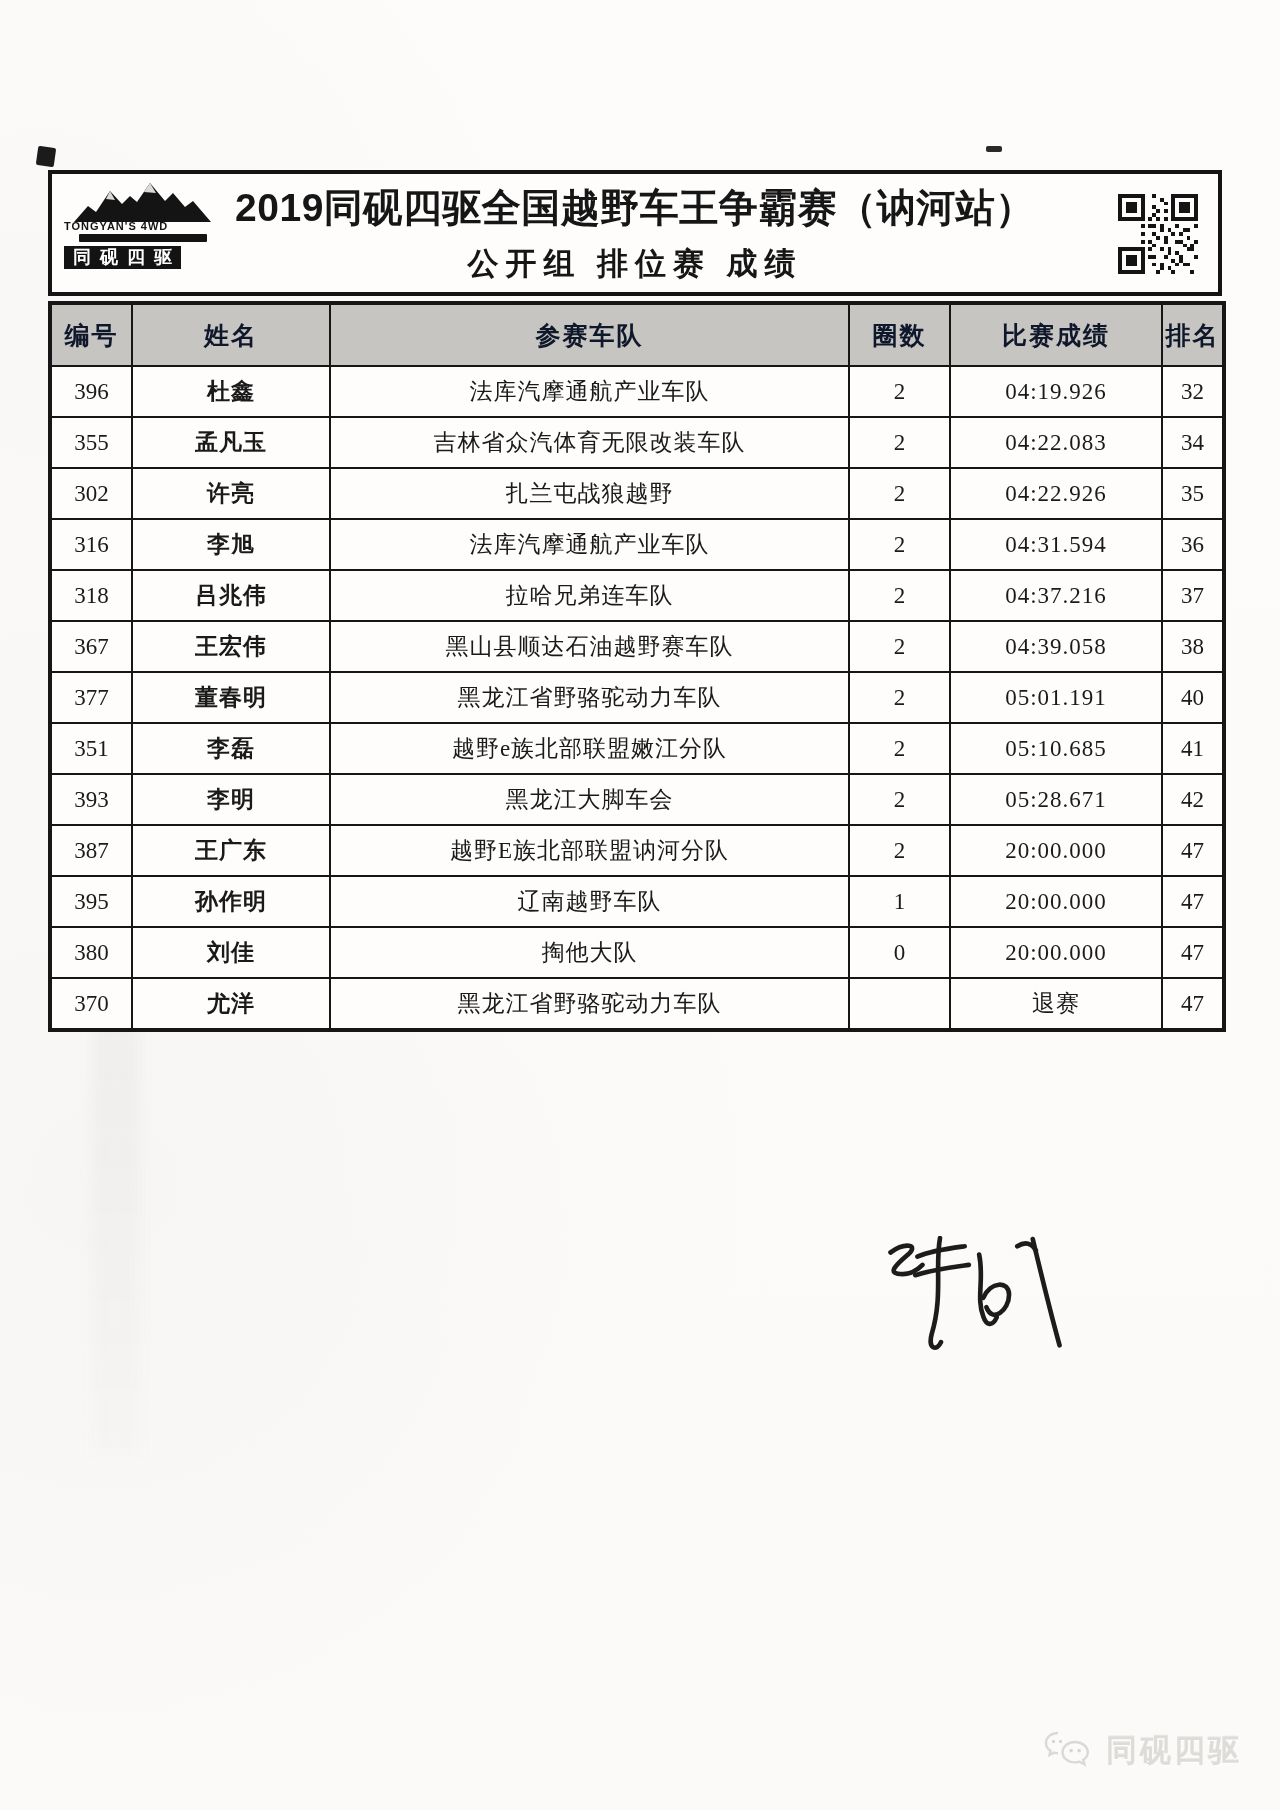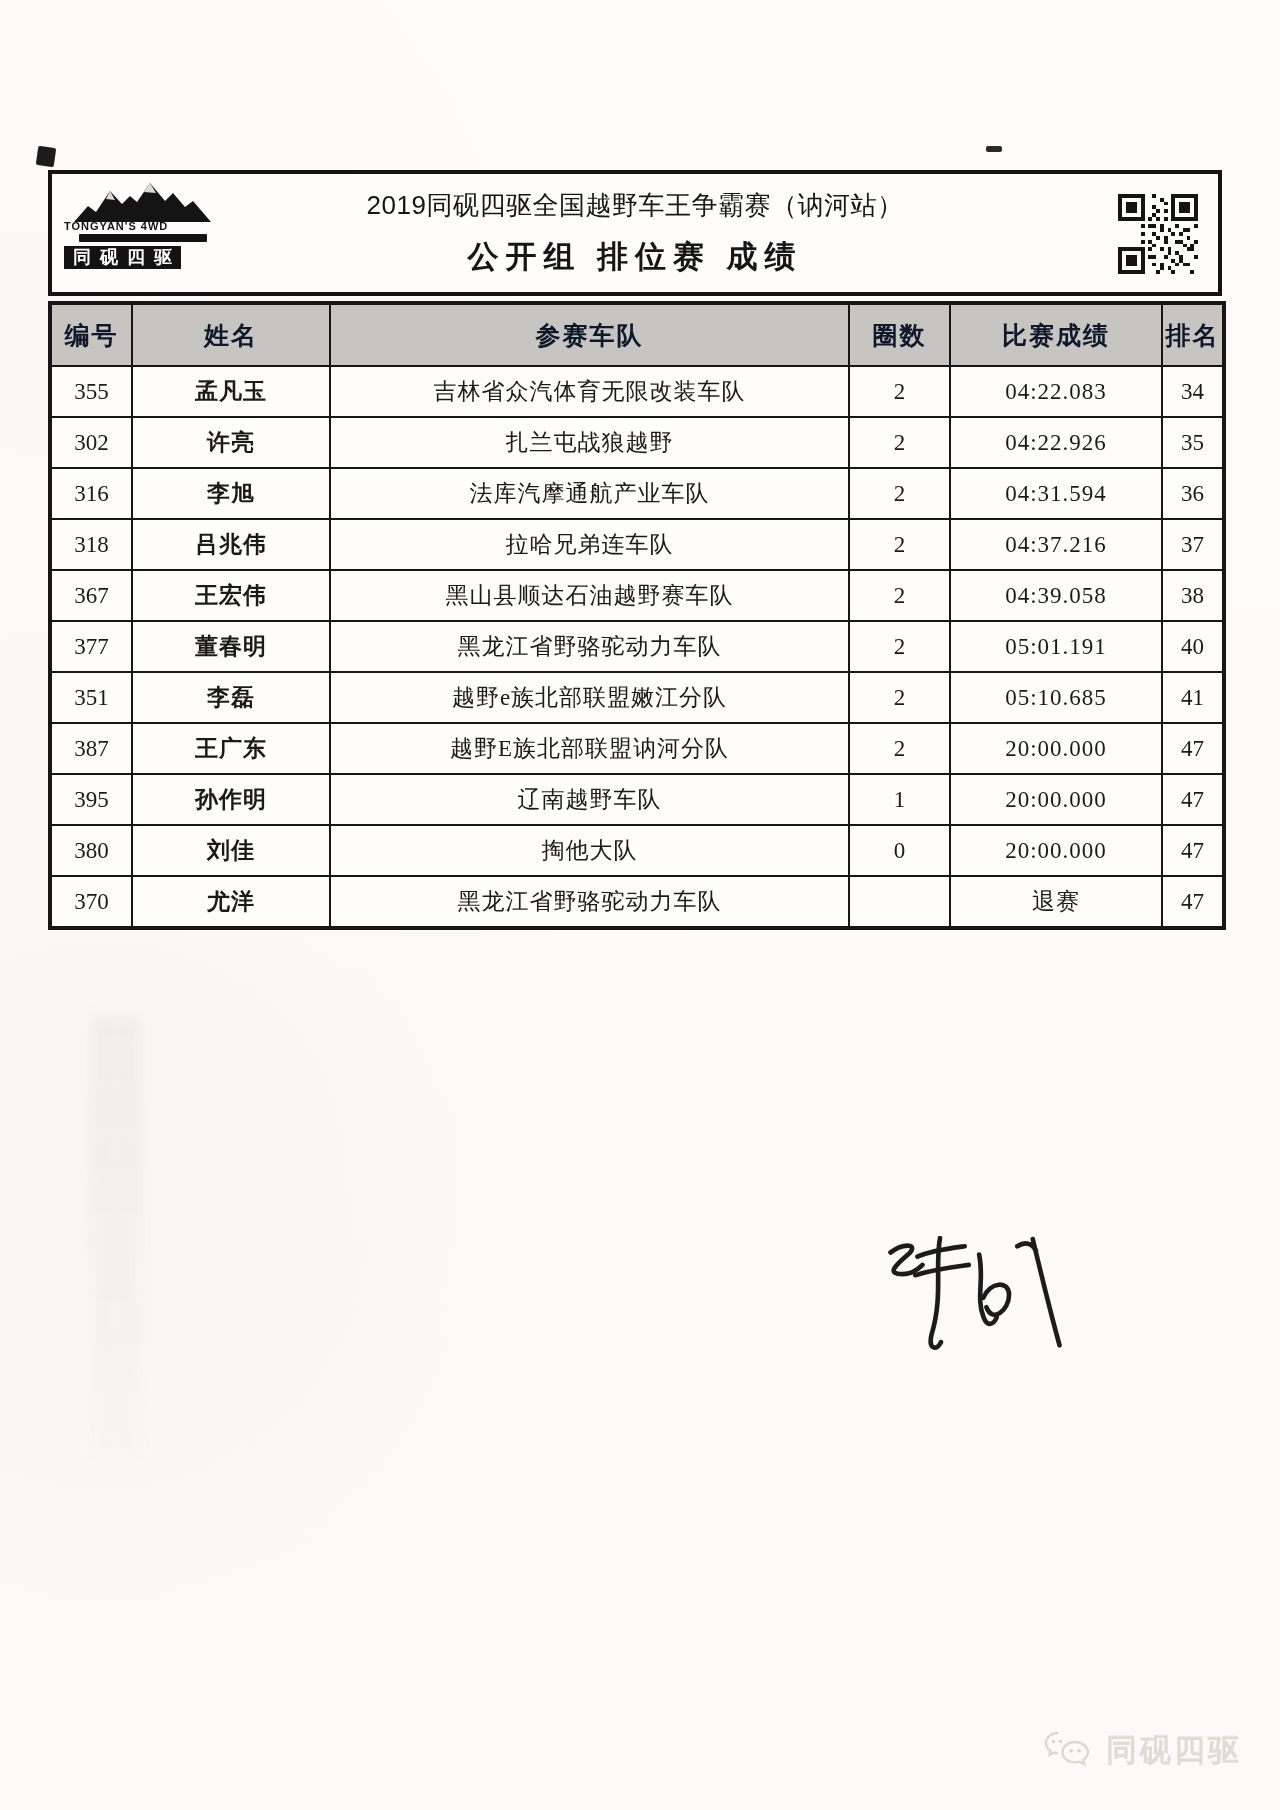--- a/index.html
+++ b/index.html
@@ -25,21 +25,21 @@
   .logo{position:absolute; left:12px; top:4px; width:158px; height:112px; }
   .logo svg{display:block;margin:0 auto;}
   .logo-en{font-size:11px;font-weight:900;letter-spacing:1px;margin-top:-4px;color:#131313;}
   .logo-bar{width:128px;height:8px;background:#131313;margin:2px auto 0 auto;border-radius:1px;}
   .logo-cn{display:inline-block;margin-top:4px;background:#131313;color:#fff;
     font-weight:900;font-size:18px;letter-spacing:9px;padding:2px 0 3px 9px;line-height:1;}
   .titles{
     position:absolute;left:175px;right:175px;top:0;height:118px;
     display:flex;flex-direction:column;justify-content:space-evenly;align-items:center;
   }
-  .title1{font-size:26px;font-weight:400;letter-spacing:0.5px;white-space:nowrap;}
+  .title1{font-size:39px;font-weight:700;letter-spacing:0.5px;white-space:nowrap;}
   .title2{font-size:31px;font-weight:900;letter-spacing:7px;white-space:nowrap;}
   .qr{position:absolute;right:20px;top:20px;width:80px;height:80px;}
 
   
   table.results{
     position:absolute;left:48px;top:301px;width:1174px;
     border-collapse:collapse;table-layout:fixed;
     border:4px solid #161616;background:#fefdfc;
   }
   table.results th{
@@ -126,20 +126,28 @@
         <th>编号</th>
         <th>姓名</th>
         <th>参赛车队</th>
         <th>圈数</th>
         <th>比赛成绩</th>
         <th>排名</th>
       </tr>
     </thead>
     <tbody>
         <tr>
+      <td class="cell-number">396</td>
+      <td class="cell-name">杜鑫</td>
+      <td class="cell-team">法库汽摩通航产业车队</td>
+      <td class="cell-laps">2</td>
+      <td class="cell-time">04:19.926</td>
+      <td class="cell-rank">32</td>
+    </tr>
+        <tr>
       <td class="cell-number">355</td>
       <td class="cell-name">孟凡玉</td>
       <td class="cell-team">吉林省众汽体育无限改装车队</td>
       <td class="cell-laps">2</td>
       <td class="cell-time">04:22.083</td>
       <td class="cell-rank">34</td>
     </tr>
         <tr>
       <td class="cell-number">302</td>
       <td class="cell-name">许亮</td>
@@ -180,20 +188,28 @@
       <td class="cell-time">05:01.191</td>
       <td class="cell-rank">40</td>
     </tr>
         <tr>
       <td class="cell-number">351</td>
       <td class="cell-name">李磊</td>
       <td class="cell-team">越野e族北部联盟嫩江分队</td>
       <td class="cell-laps">2</td>
       <td class="cell-time">05:10.685</td>
       <td class="cell-rank">41</td>
+    </tr>
+        <tr>
+      <td class="cell-number">393</td>
+      <td class="cell-name">李明</td>
+      <td class="cell-team">黑龙江大脚车会</td>
+      <td class="cell-laps">2</td>
+      <td class="cell-time">05:28.671</td>
+      <td class="cell-rank">42</td>
     </tr>
         <tr>
       <td class="cell-number">387</td>
       <td class="cell-name">王广东</td>
       <td class="cell-team">越野E族北部联盟讷河分队</td>
       <td class="cell-laps">2</td>
       <td class="cell-time">20:00.000</td>
       <td class="cell-rank">47</td>
     </tr>
         <tr>

